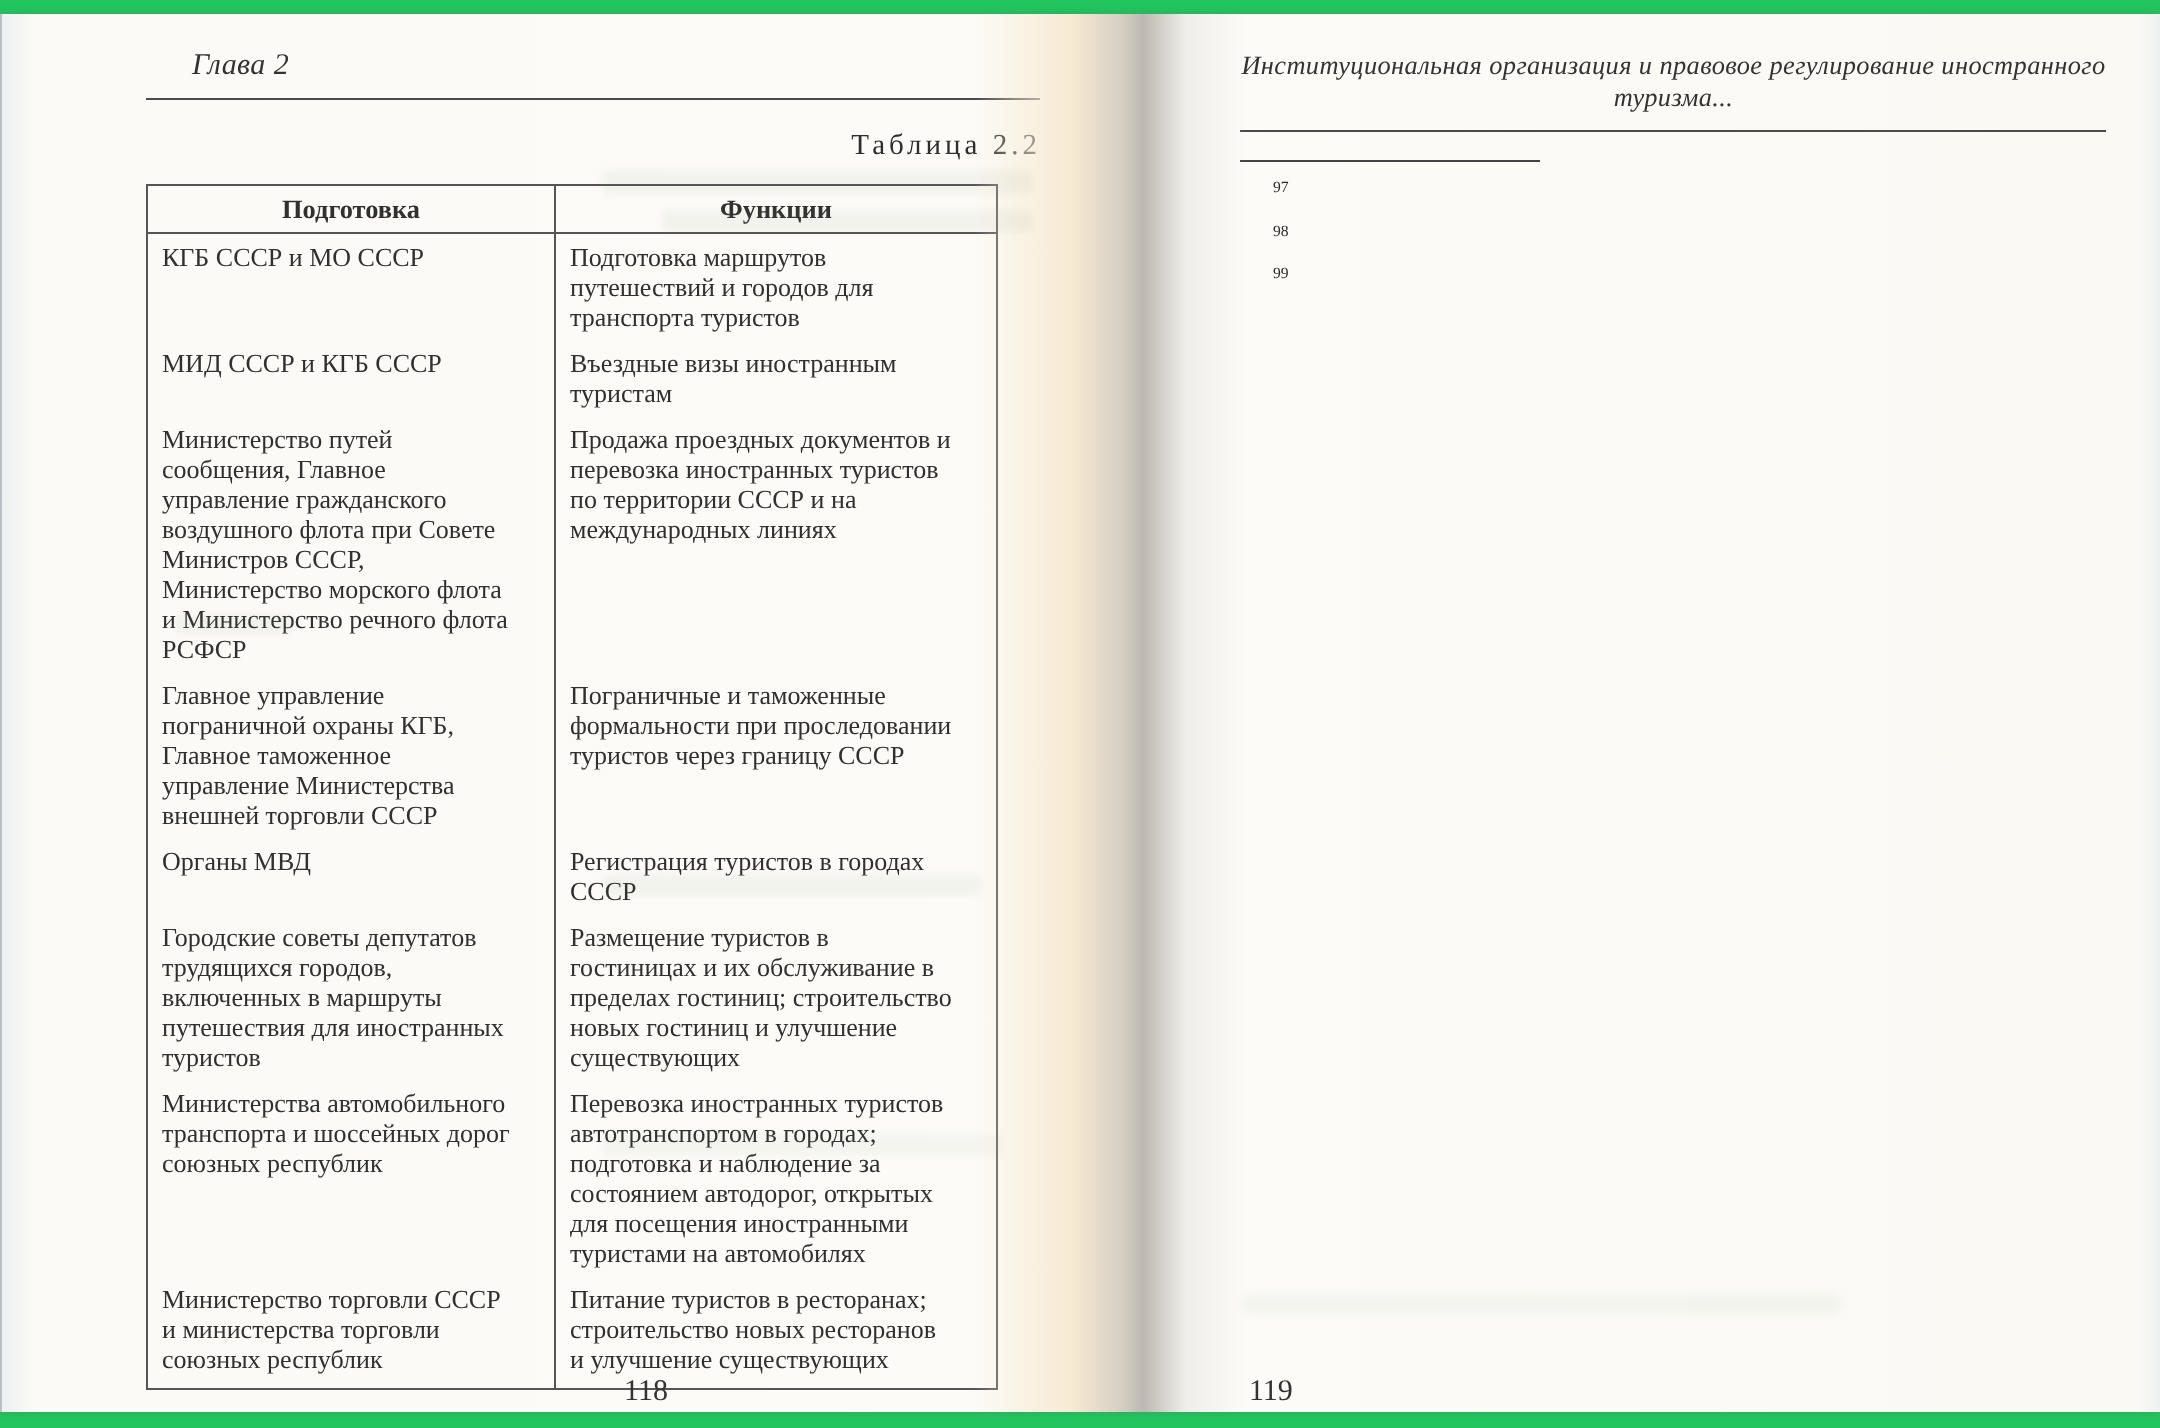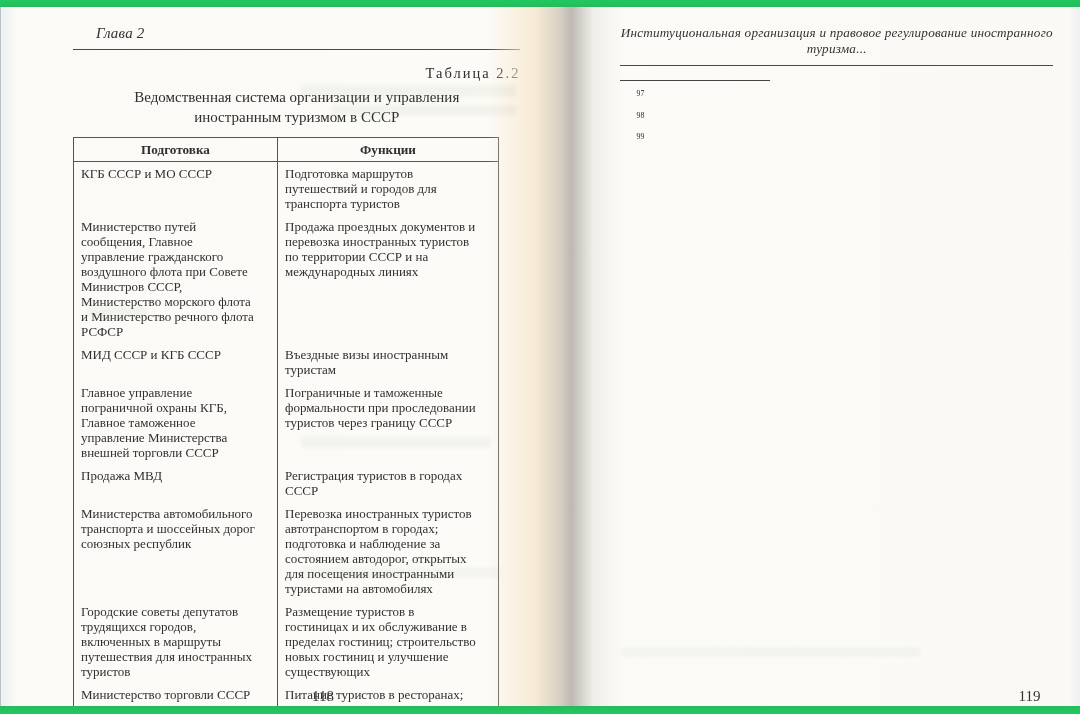--- a/index.html
+++ b/index.html
@@ -58,21 +58,21 @@
   }
   table.dept-table{border:1px solid #555;}
   table.dept-table td.col-dept{width:48%;}
   table.dept-table td.col-func{width:52%;}
   table.dept-table tbody tr:last-child td{padding-bottom:7px;}
 
   .page-number{
     position:absolute;bottom:1px;font-size:15px;color:#333;
   }
   .page-left .page-number{left:72px;width:500px;text-align:center;}
-  .page-right .page-number{left:72px;width:428px;text-align:right;}
+  .page-right .page-number{left:84px;width:428px;text-align:left;}
 
   .body-text{margin-top:14px;font-size:15px;line-height:19.5px;text-align:justify;color:#262626;}
   .body-text p{margin:0;}
   .body-text p[data-indent="true"]{text-indent:24px;}
 
   .footnotes{margin-top:11px;}
   .fn-rule{width:150px;border-top:1px solid #444;margin-bottom:6px;}
   .footnote{font-size:12px;line-height:21.5px;text-indent:16px;color:#2b2b2b;}
   .footnote .fn-num{vertical-align:super;font-size:0.65em;line-height:0;margin-right:4px;}
 
@@ -90,61 +90,57 @@
 
 <div class="canvas">
   <div class="spread">
 
     <div class="page page-left">
       <div class="running-head">
         <span class="rh-inner">Глава 2</span>
       </div>
 
       <div class="table-caption">Таблица 2.2</div>
-      <div class="table-title">
-        <div>Ведомственная система организации и управления</div>
-        <div>иностранным туризмом в СССР</div>
-      </div>
 
       <table class="dept-table">
         <thead>
           <tr>
             <th>Подготовка</th>
             <th>Функции</th>
           </tr>
         </thead>
         <tbody>
 
         <tr>
             <td class="col-dept">КГБ СССР и МО СССР</td>
             <td class="col-func">Подготовка маршрутов путешествий и городов для транспорта туристов</td>
           </tr>
             <tr>
+            <td class="col-dept">МИД СССР и КГБ СССР</td>
+            <td class="col-func">Въездные визы иностранным туристам</td>
+          </tr>
+            <tr>
             <td class="col-dept">Министерство путей сообщения, Главное управление гражданского воздушного флота при Совете Министров СССР, Министерство морского флота и Министерство речного флота РСФСР</td>
             <td class="col-func">Продажа проездных документов и перевозка иностранных туристов по территории СССР и на международных линиях</td>
           </tr>
             <tr>
-            <td class="col-dept">МИД СССР и КГБ СССР</td>
-            <td class="col-func">Въездные визы иностранным туристам</td>
-          </tr>
-            <tr>
             <td class="col-dept">Главное управление пограничной охраны КГБ, Главное таможенное управление Министерства внешней торговли СССР</td>
             <td class="col-func">Пограничные и таможенные формальности при проследовании туристов через границу СССР</td>
           </tr>
             <tr>
-            <td class="col-dept">Продажа МВД</td>
+            <td class="col-dept">Органы МВД</td>
             <td class="col-func">Регистрация туристов в городах СССР</td>
+          </tr>
+            <tr>
+            <td class="col-dept">Городские советы депутатов трудящихся городов, включенных в маршруты путешествия для иностранных туристов</td>
+            <td class="col-func">Размещение туристов в гостиницах и их обслуживание в пределах гостиниц; строительство новых гостиниц и улучшение существующих</td>
           </tr>
             <tr>
             <td class="col-dept">Министерства автомобильного транспорта и шоссейных дорог союзных республик</td>
             <td class="col-func">Перевозка иностранных туристов автотранспортом в городах; подготовка и наблюдение за состоянием автодорог, открытых для посещения иностранными туристами на автомобилях</td>
-          </tr>
-            <tr>
-            <td class="col-dept">Городские советы депутатов трудящихся городов, включенных в маршруты путешествия для иностранных туристов</td>
-            <td class="col-func">Размещение туристов в гостиницах и их обслуживание в пределах гостиниц; строительство новых гостиниц и улучшение существующих</td>
           </tr>
             <tr>
             <td class="col-dept">Министерство торговли СССР и министерства торговли союзных республик</td>
             <td class="col-func">Питание туристов в ресторанах; строительство новых ресторанов и улучшение существующих</td>
           </tr>
           </tbody>
       </table>
 
       <div class="page-number">118</div>
     </div>

